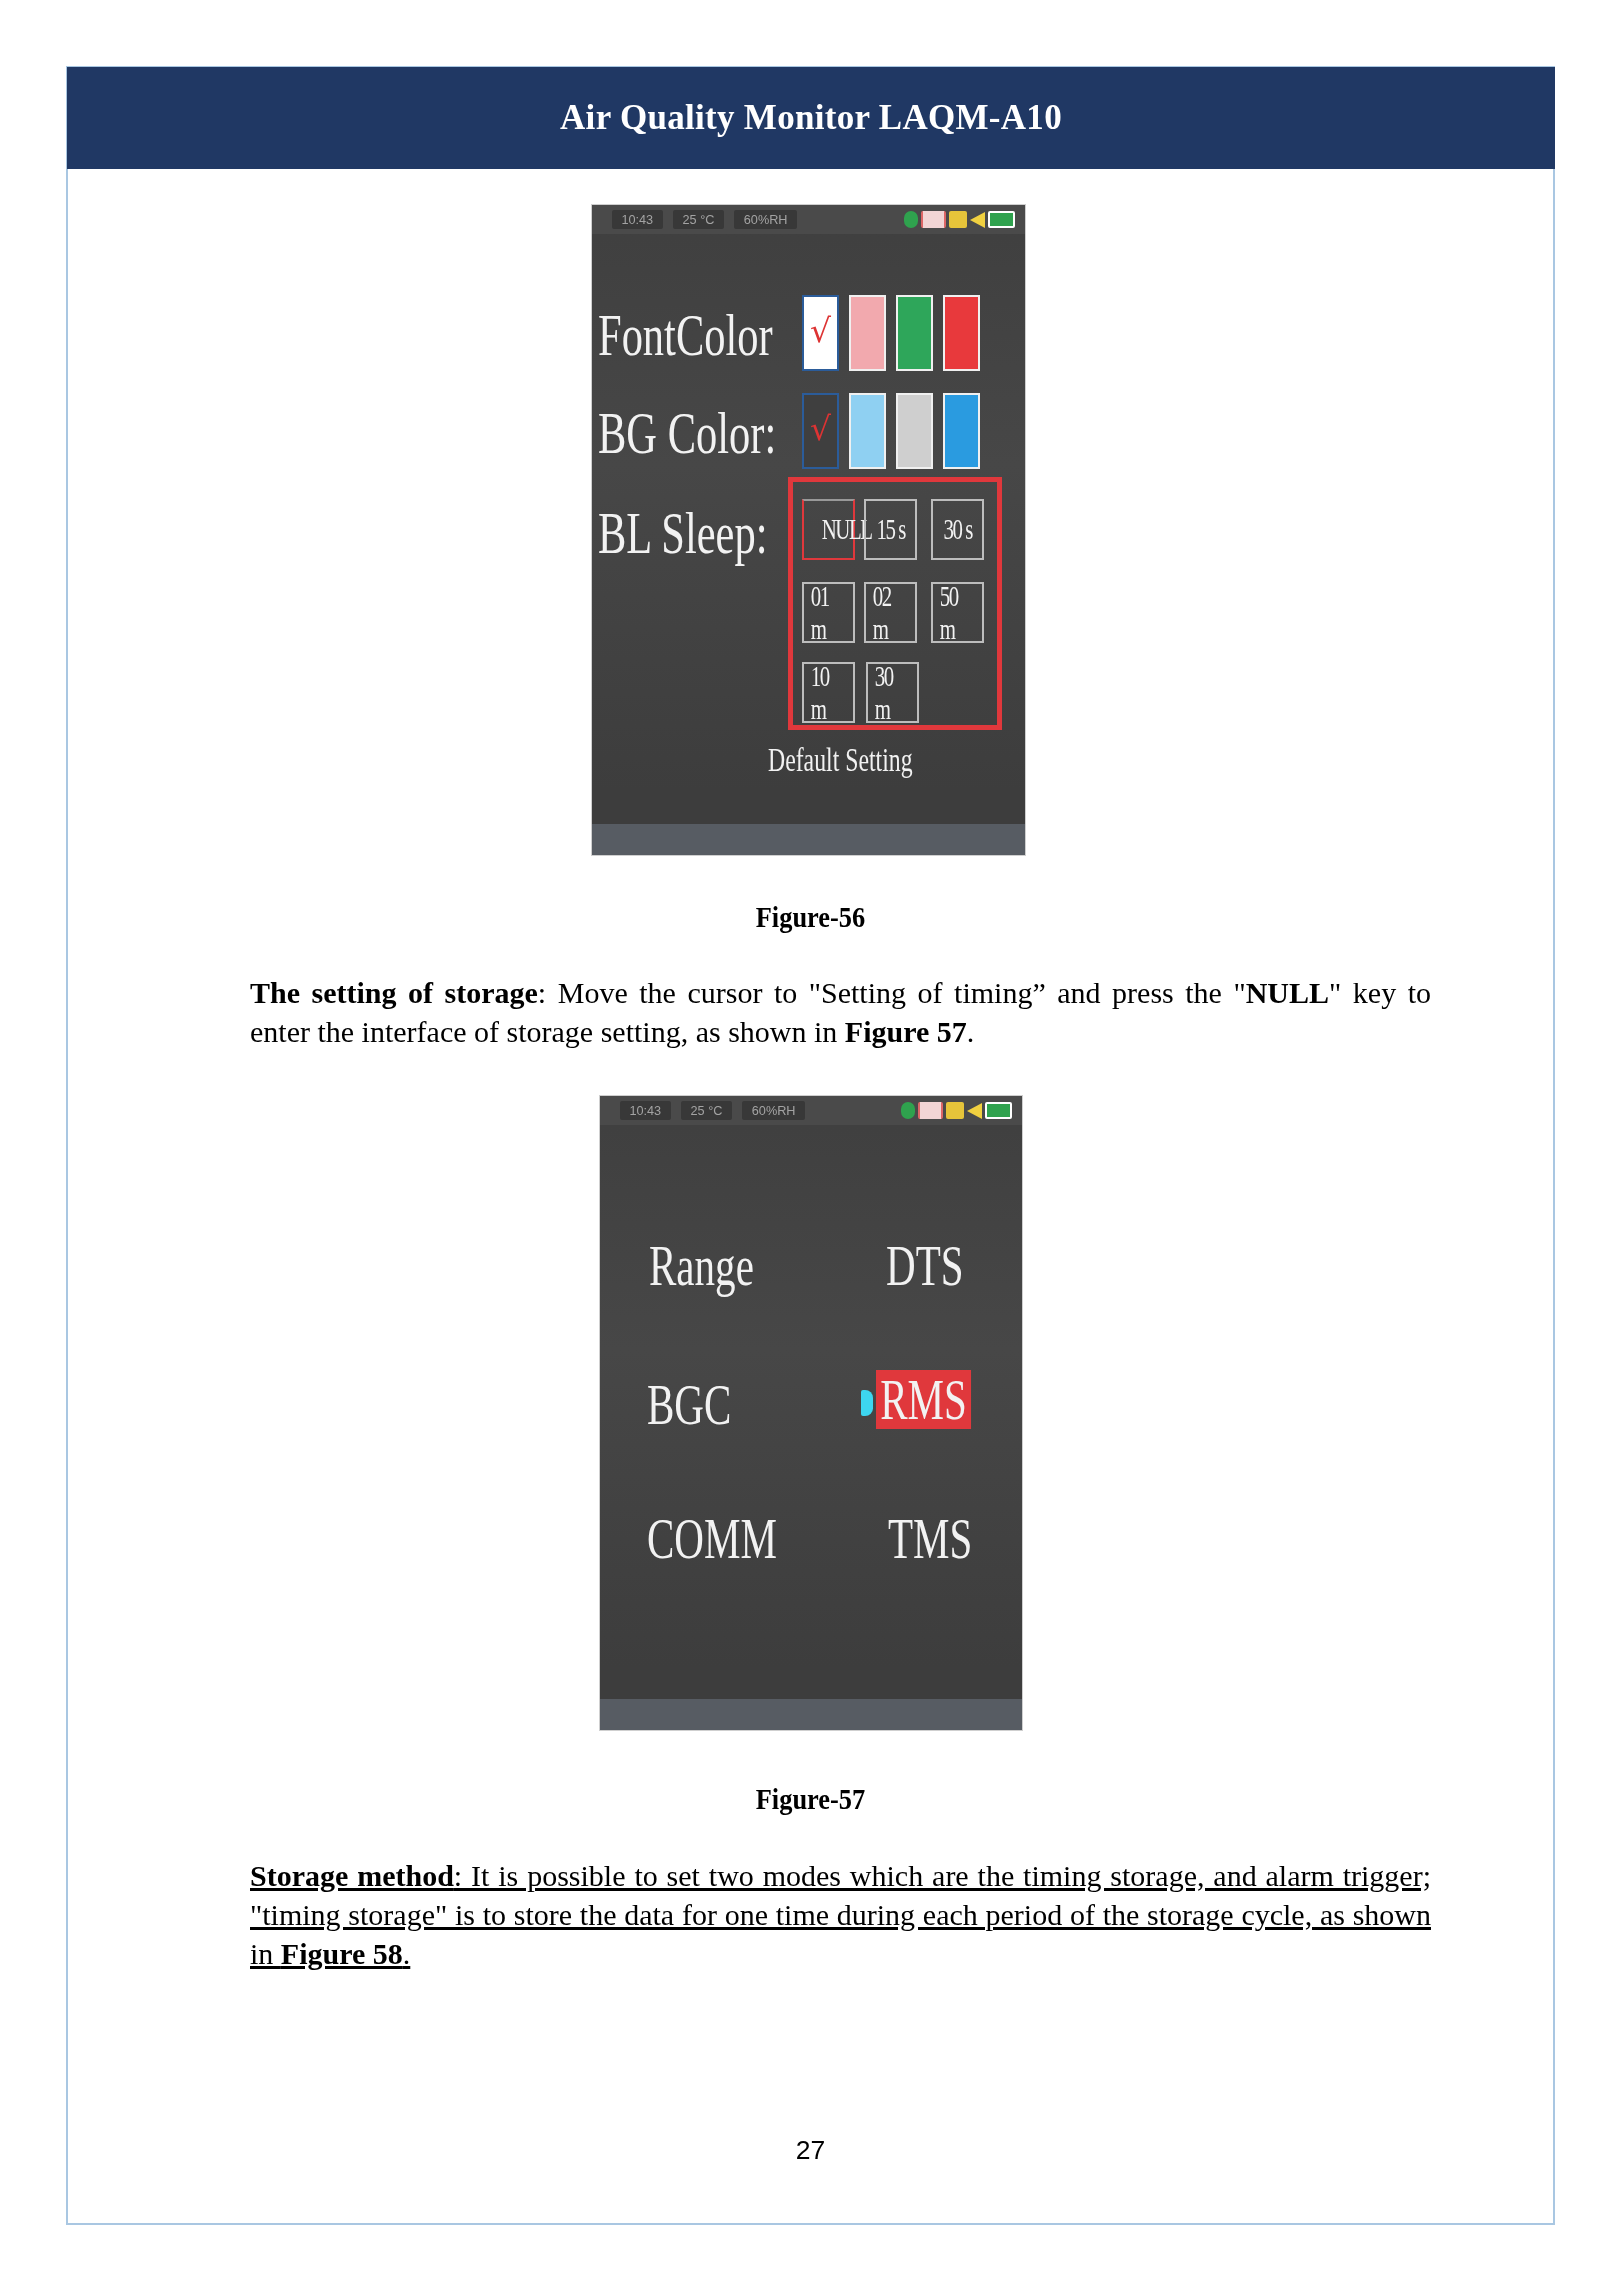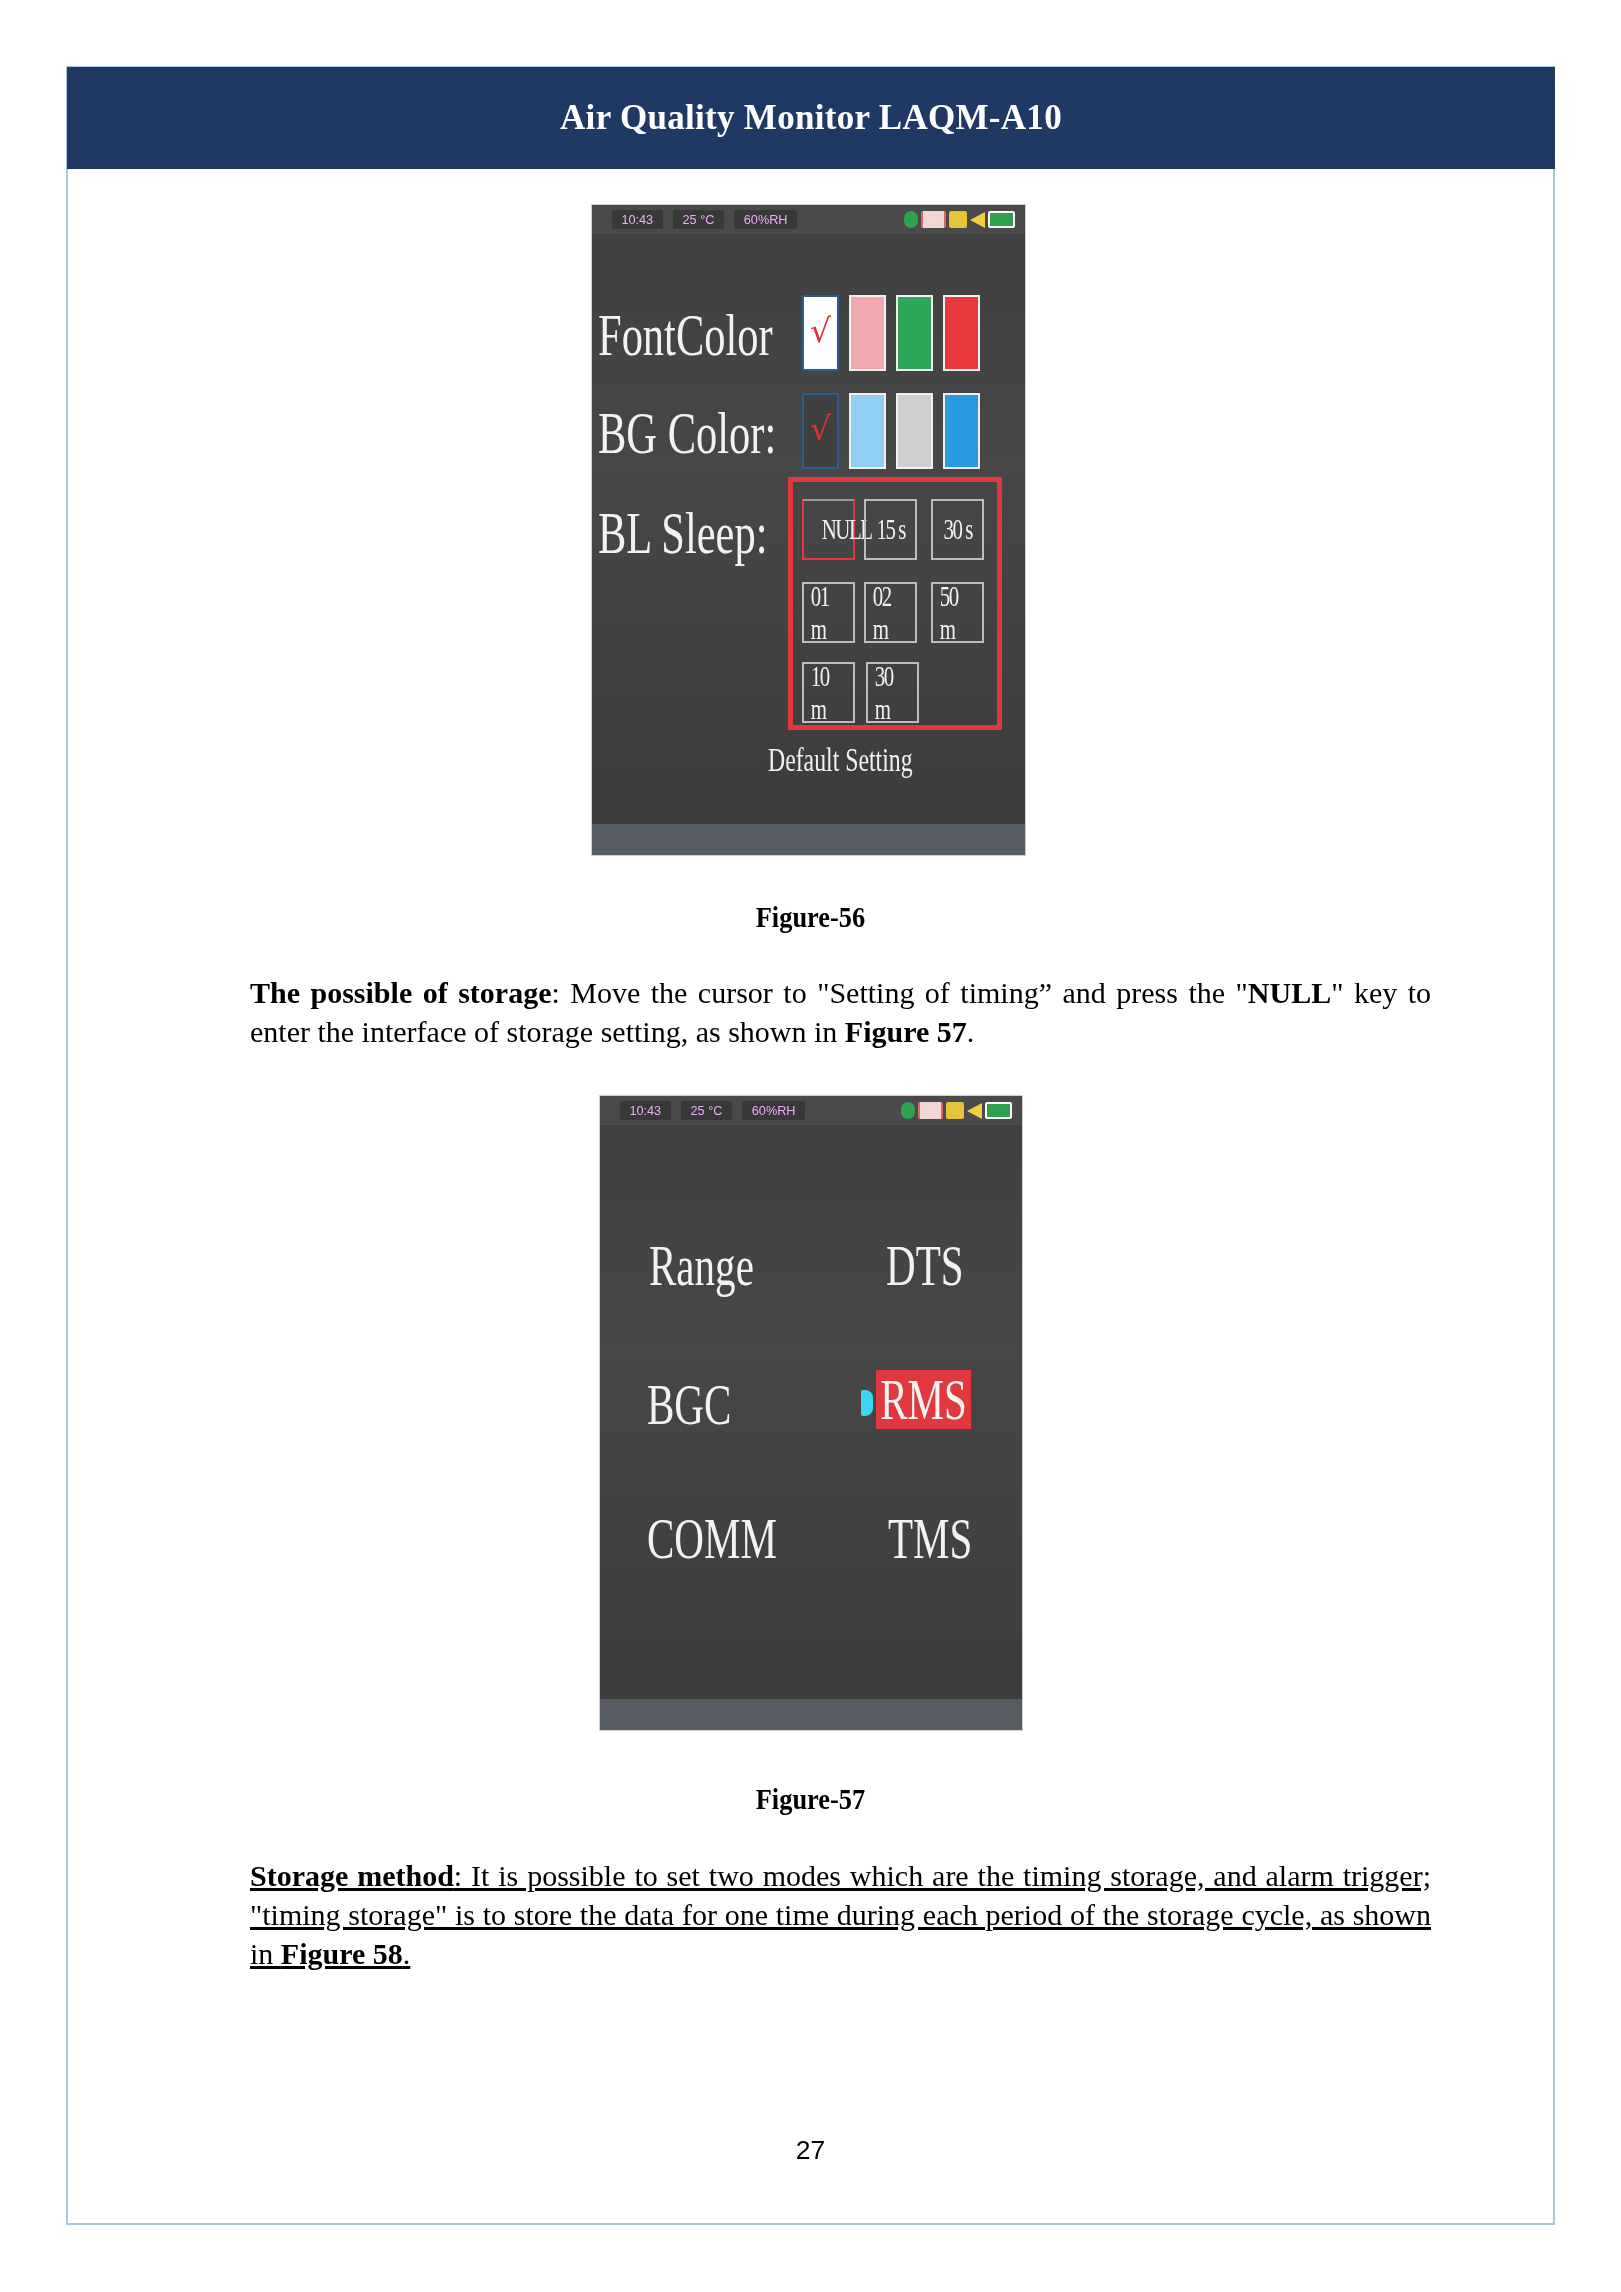--- a/index.html
+++ b/index.html
@@ -12,21 +12,21 @@
   .header-band { position: absolute; left: 67px; top: 67px; width: 1488px; height: 102px;
                  background: #203864; display: flex; align-items: center; justify-content: center; }
   .header-title { color: #fff; font-family: "Liberation Serif", "DejaVu Serif", serif;
                   font-weight: bold; font-size: 35px; letter-spacing: 0.3px; }
 
   
   .screen { position: absolute; background: linear-gradient(#3f3f3f, #474747 40%, #3d3d3d 90%);
             overflow: hidden; box-shadow: 0 0 0 1px #cfcfcf; }
   .statusbar { position: absolute; left: 0; right: 0; top: 0; height: 29px; background: #4a4a4a;
                display: flex; align-items: center; padding-left: 19.6px; box-sizing: border-box; gap: 9.8px; }
-  .stat-chip { background: #383838; color: #f0abfc; font-family: "Liberation Sans", "DejaVu Sans", sans-serif;
+  .stat-chip { background: #383838; color: #a3a3a3; font-family: "Liberation Sans", "DejaVu Sans", sans-serif;
                font-size: 12.7px; padding: 2.9px 9.8px; border-radius: 2px; }
   .stat-icons { margin-left: auto; margin-right: 9.8px; display: flex; gap: 2.9px; align-items: center; }
   .si { width: 17.6px; height: 17.6px; border-radius: 2px; display: inline-block; }
   .si-green { background: #2fa24e; border-radius: 7.8px; width: 13.7px; }
   .si-pink { background: #f2d5d5; width: 21.6px; border-left: 2px solid #d66; border-right: 2px solid #d66; }
   .si-yellow { background: #e6c43a; }
   .si-speaker { width: 0; height: 0; border-top: 8.8px solid transparent; border-bottom: 8.8px solid transparent;
                 border-right: 15.7px solid #f0d040; border-radius: 0; }
   .si-battery { width: 23.5px; height: 13.7px; border: 2px solid #fff; background: #2fa24e; border-radius: 2px; }
   .bottombar { position: absolute; left: 0; right: 0; bottom: 0; height: 31px; background: #575c63; }
@@ -127,21 +127,21 @@
     </div>
 
   <span class="lcd-text" style="left:176px; top:537px; font-size:33px;">Default Setting</span>
 
   <div class="bottombar"></div>
 </div>
 
 <div class="caption" style="top:900px;">Figure-56</div>
 
 <p class="para" style="top:973px; margin:0;">
-  <b>The possible of storage</b><span>: Move the cursor to "Setting of timing” and press the "</span><b>NULL</b><span>" key to enter the interface of storage setting, as shown in </span><b>Figure 57</b><span>.</span>
+  <b>The setting of storage</b><span>: Move the cursor to "Setting of timing” and press the "</span><b>NULL</b><span>" key to enter the interface of storage setting, as shown in </span><b>Figure 57</b><span>.</span>
 </p>
 
 <div class="screen" style="left:600px; top:1096px; width:422px; height:634px;">
   <div class="statusbar">
     <span class="stat-chip">10:43</span>
     <span class="stat-chip">25 °C</span>
     <span class="stat-chip">60%RH</span>
     <span class="stat-icons">
       <span class="si si-green"></span>
       <span class="si si-pink"></span>

